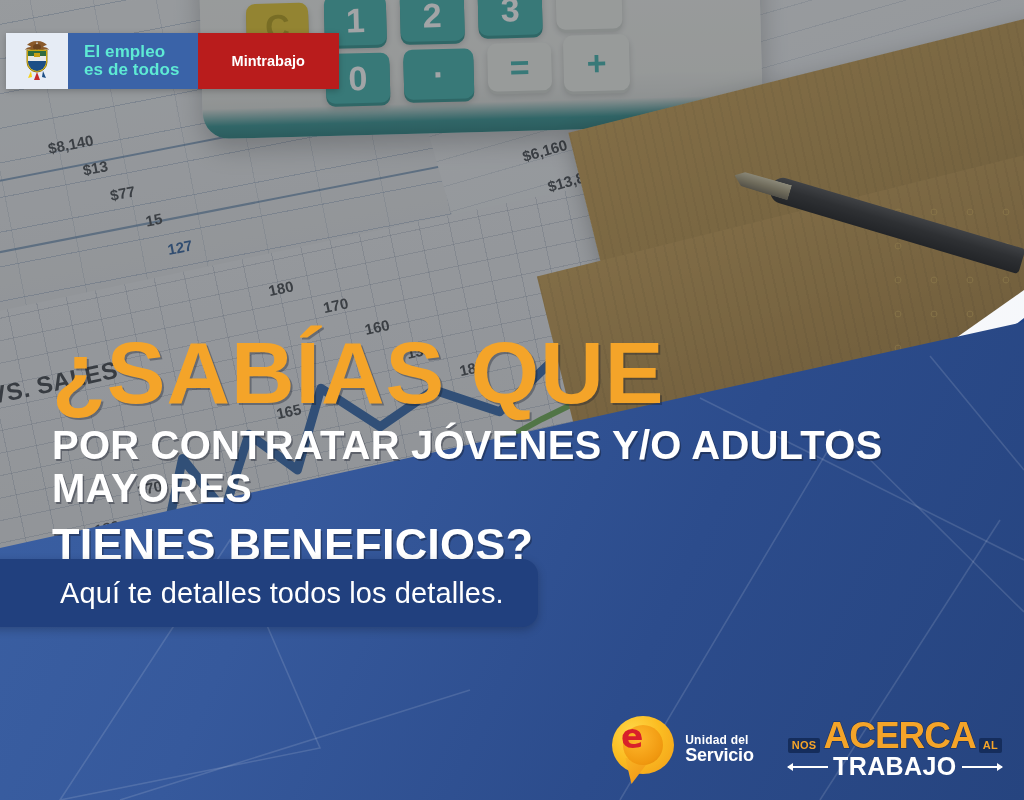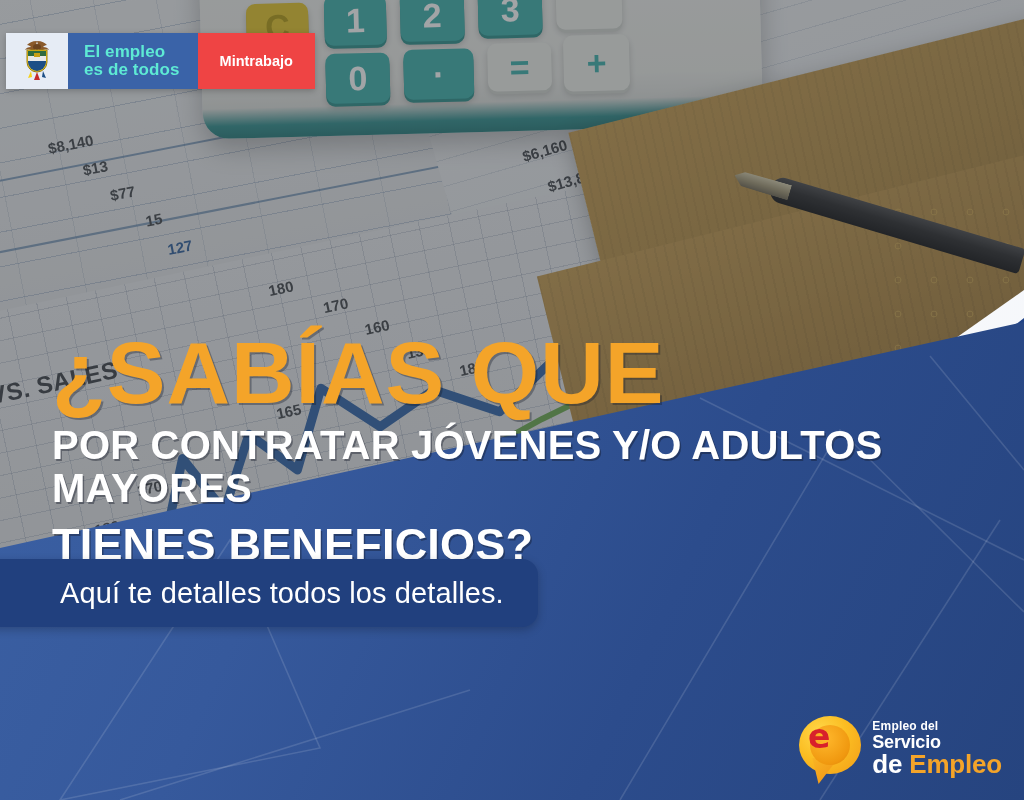--- a/index.html
+++ b/index.html
@@ -99,21 +99,21 @@
      clip-path:polygon(0 548px,1024px 322px,1024px 800px,0 800px);}
   .deco{position:absolute;inset:0;pointer-events:none;}
 
   
   .govbar{position:absolute;left:6px;top:33px;display:flex;height:56px;
      box-shadow:0 2px 6px rgba(0,0,0,.22);}
   .gov-crest{width:62px;background:#e6ecf5;display:flex;align-items:center;justify-content:center;}
   .gov-main{background:#3a63a8;display:flex;align-items:center;padding:0 18px 0 16px;}
   .gov-main span{color:#5eead4;font-size:17px;font-weight:700;line-height:1.07;letter-spacing:.1px;
      display:block;white-space:pre-line;}
-  .gov-sub{background:#ef4444;display:flex;align-items:center;justify-content:center;padding:0 22px;}
+  .gov-sub{background:#b91c1c;display:flex;align-items:center;justify-content:center;padding:0 34px;}
   .gov-sub span{color:#fff;font-size:14.5px;font-weight:700;}
 
   
   .headline{position:absolute;left:52px;top:330px;width:940px;}
   .h-line1{font-size:88px;font-weight:700;color:#f4a429;letter-spacing:1px;line-height:.98;
      text-shadow:2px 2px 0 rgba(20,25,40,.35);}
   .h-line2{font-size:40px;font-weight:700;color:#fff;letter-spacing:.2px;line-height:1.08;
      margin-top:8px;text-shadow:1.5px 1.5px 0 rgba(18,22,38,.4);}
   .h-line3{font-size:45px;font-weight:700;color:#fff;letter-spacing:.2px;line-height:1.08;
      margin-top:10px;text-shadow:1.5px 1.5px 0 rgba(18,22,38,.4);}
@@ -302,24 +302,33 @@
   <div class="footer">
 
     <div class="use-logo">
       <div class="pin">
         <div class="pin-body"></div>
         <div class="pin-tail"></div>
         <div class="pin-inner"></div>
         <div class="pin-e">e</div>
       </div>
       <div class="use-text">
-        <div class="t1">Empleo del</div>
+        <div class="t1">Unidad del</div>
         <div class="t2">Servicio</div>
-        <div class="t3">
-          <span class="w1">de </span><span class="w2">Empleo</span>
-        </div>
       </div>
     </div>
 
+    <div class="acerca">
+      <div class="ac-row1">
+        <span class="chip">NOS</span>
+        <span class="ac-big">ACERCA</span>
+        <span class="chip">AL</span>
+      </div>
+      <div class="ac-row2">
+        <span class="ac-dash left"></span>
+        <span class="ac-trab">TRABAJO</span>
+        <span class="ac-dash"></span>
+      </div>
+    </div>
 
   </div>
 
 </div>
 
 </body></html>

